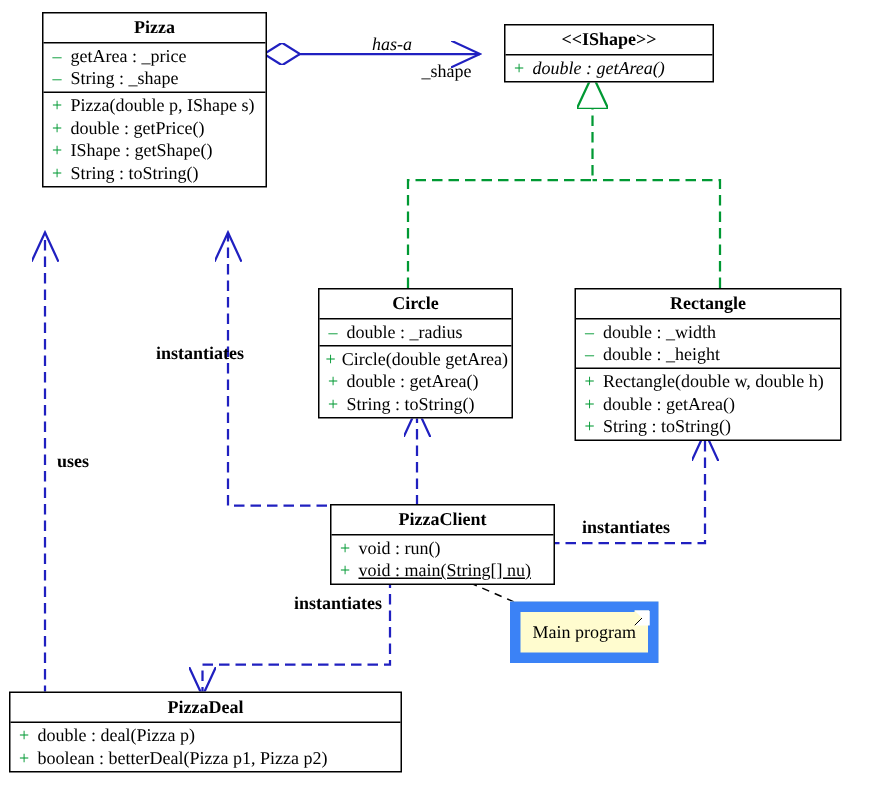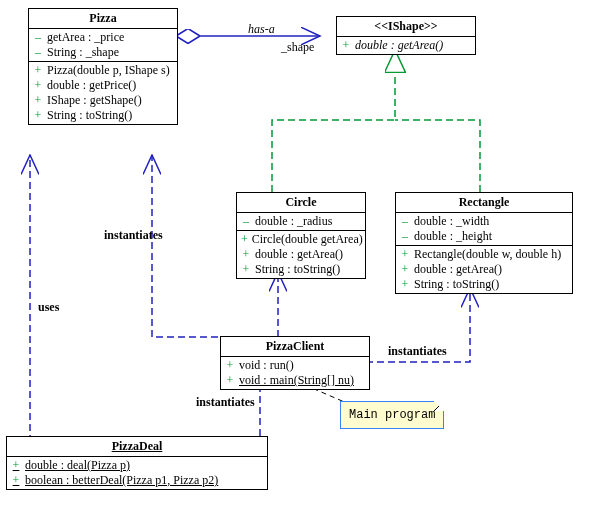--- a/index.html
+++ b/index.html
@@ -45,24 +45,23 @@
     pointer-events: none;
   }
   .edge-label {
     position: absolute;
     font-size: 12px;
     white-space: nowrap;
   }
   .note {
     position: absolute;
     background: #fffccf;
-    border: 1px solid #3b82f6;
+    border: 7px solid #3b82f6;
     padding: 6px 8px;
     font-size: 12px;
-    font-family: Liberation Mono, monospace;
   }
   .note::after {
     content: "";
     position: absolute;
     right: -1px; top: -1px;
     width: 0; height: 0;
     border-top: 10px solid #fff;
     border-left: 10px solid transparent;
   }
   .note::before {
@@ -146,21 +145,21 @@
 <div class="uml-box" style="left:320px; top:16px; width:138px;margin-left:16px;">
   <div class="uml-title">&lt;&lt;IShape&gt;&gt;</div>
   <div class="uml-section">
     <div class="row">
         <span class="vis green">+</span>
         <span class="abstract">double : getArea()</span>
       </div>
   </div>
 </div>
 
-<div class="uml-box" style="left:212px; top:192px; width:128px;margin-left:24px;">
+<div class="uml-box" style="left:212px; top:192px; width:128px;">
   <div class="uml-title">Circle</div>
   <div class="uml-section">
     <div class="row">
         <span class="vis green">–</span>
         <span>double : _radius</span>
       </div>
   </div>
   <div class="uml-section">
     <div class="row">
         <span class="vis green">+</span>
@@ -170,21 +169,21 @@
         <span class="vis green">+</span>
         <span>double : getArea()</span>
       </div>
     <div class="row">
         <span class="vis green">+</span>
         <span>String : toString()</span>
       </div>
   </div>
 </div>
 
-<div class="uml-box" style="left:395px; top:192px; width:176px;">
+<div class="uml-box" style="left:383px; top:192px; width:176px;">
   <div class="uml-title">Rectangle</div>
   <div class="uml-section">
     <div class="row">
         <span class="vis green">–</span>
         <span>double : _width</span>
       </div>
     <div class="row">
         <span class="vis green">–</span>
         <span>double : _height</span>
       </div>
@@ -212,21 +211,21 @@
         <span class="vis green">+</span>
         <span>void : run()</span>
       </div>
     <div class="row">
         <span class="vis green">+</span>
         <span class="underline">void : main(String[] nu)</span>
       </div>
   </div>
 </div>
 
-<div class="uml-box" style="left:6px; top:436px; width:260px;text-decoration:underline;">
+<div class="uml-box" style="left:6px; top:461px; width:260px;">
   <div class="uml-title">PizzaDeal</div>
   <div class="uml-section">
     <div class="row">
         <span class="vis green">+</span>
         <span>double : deal(Pizza p)</span>
       </div>
     <div class="row">
         <span class="vis green">+</span>
         <span>boolean : betterDeal(Pizza p1, Pizza p2)</span>
       </div>

